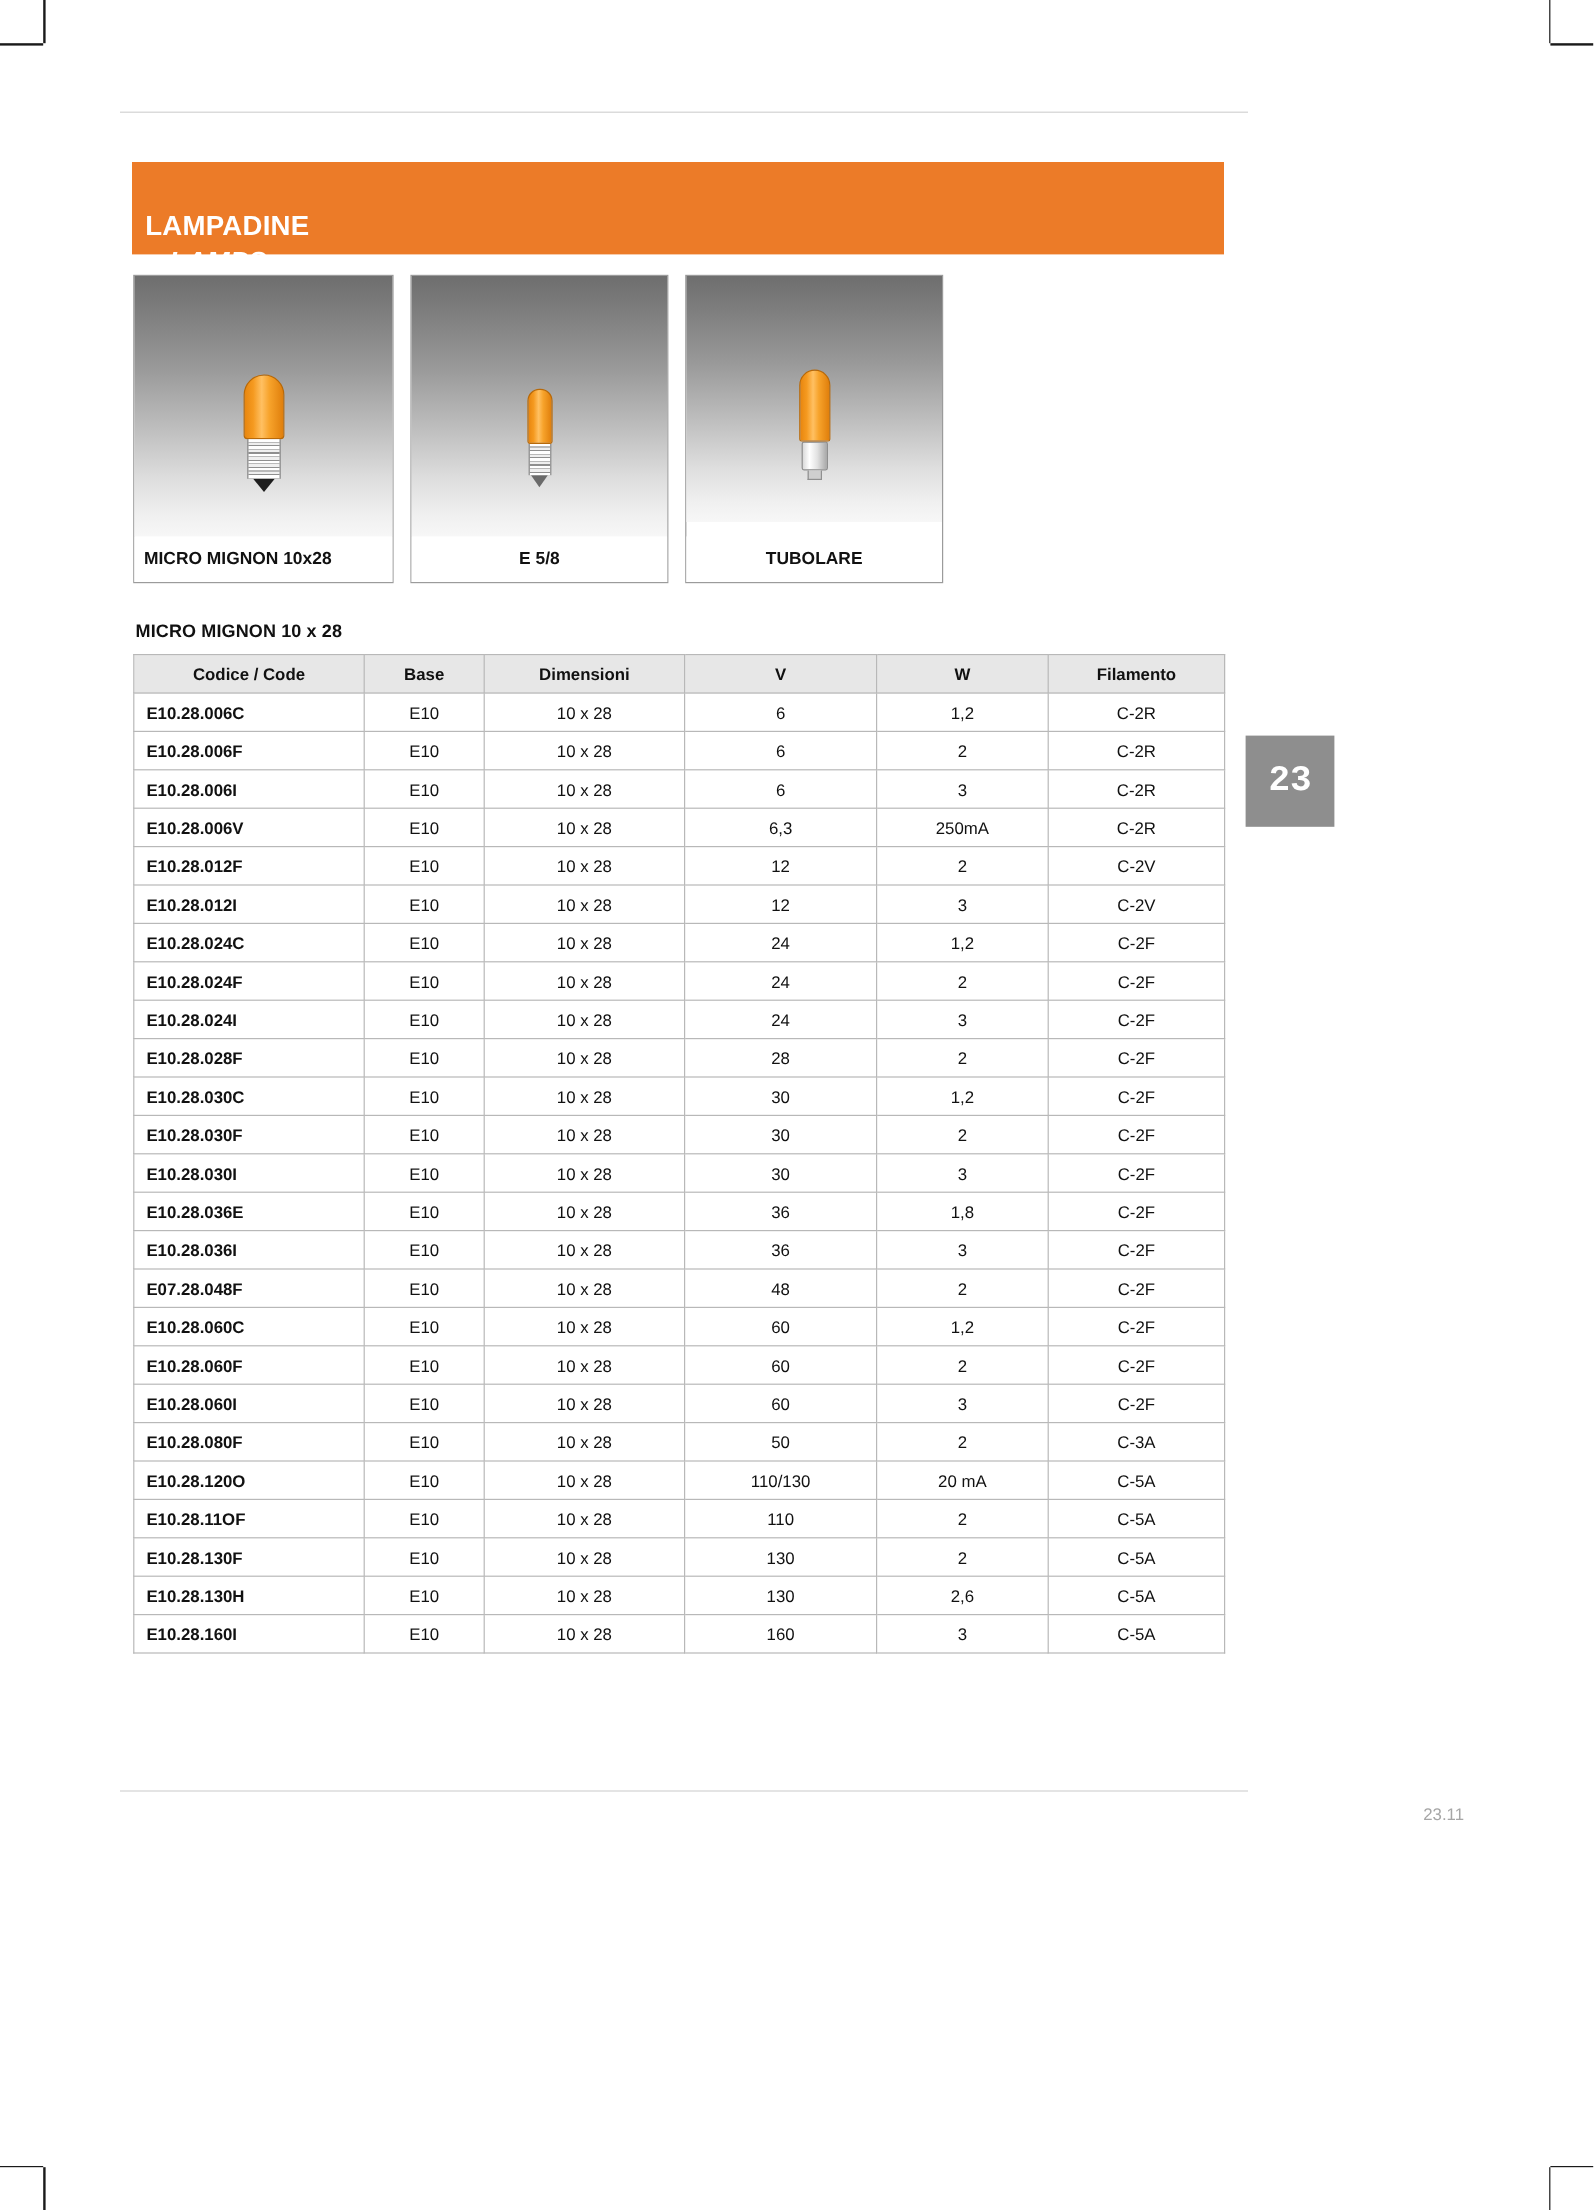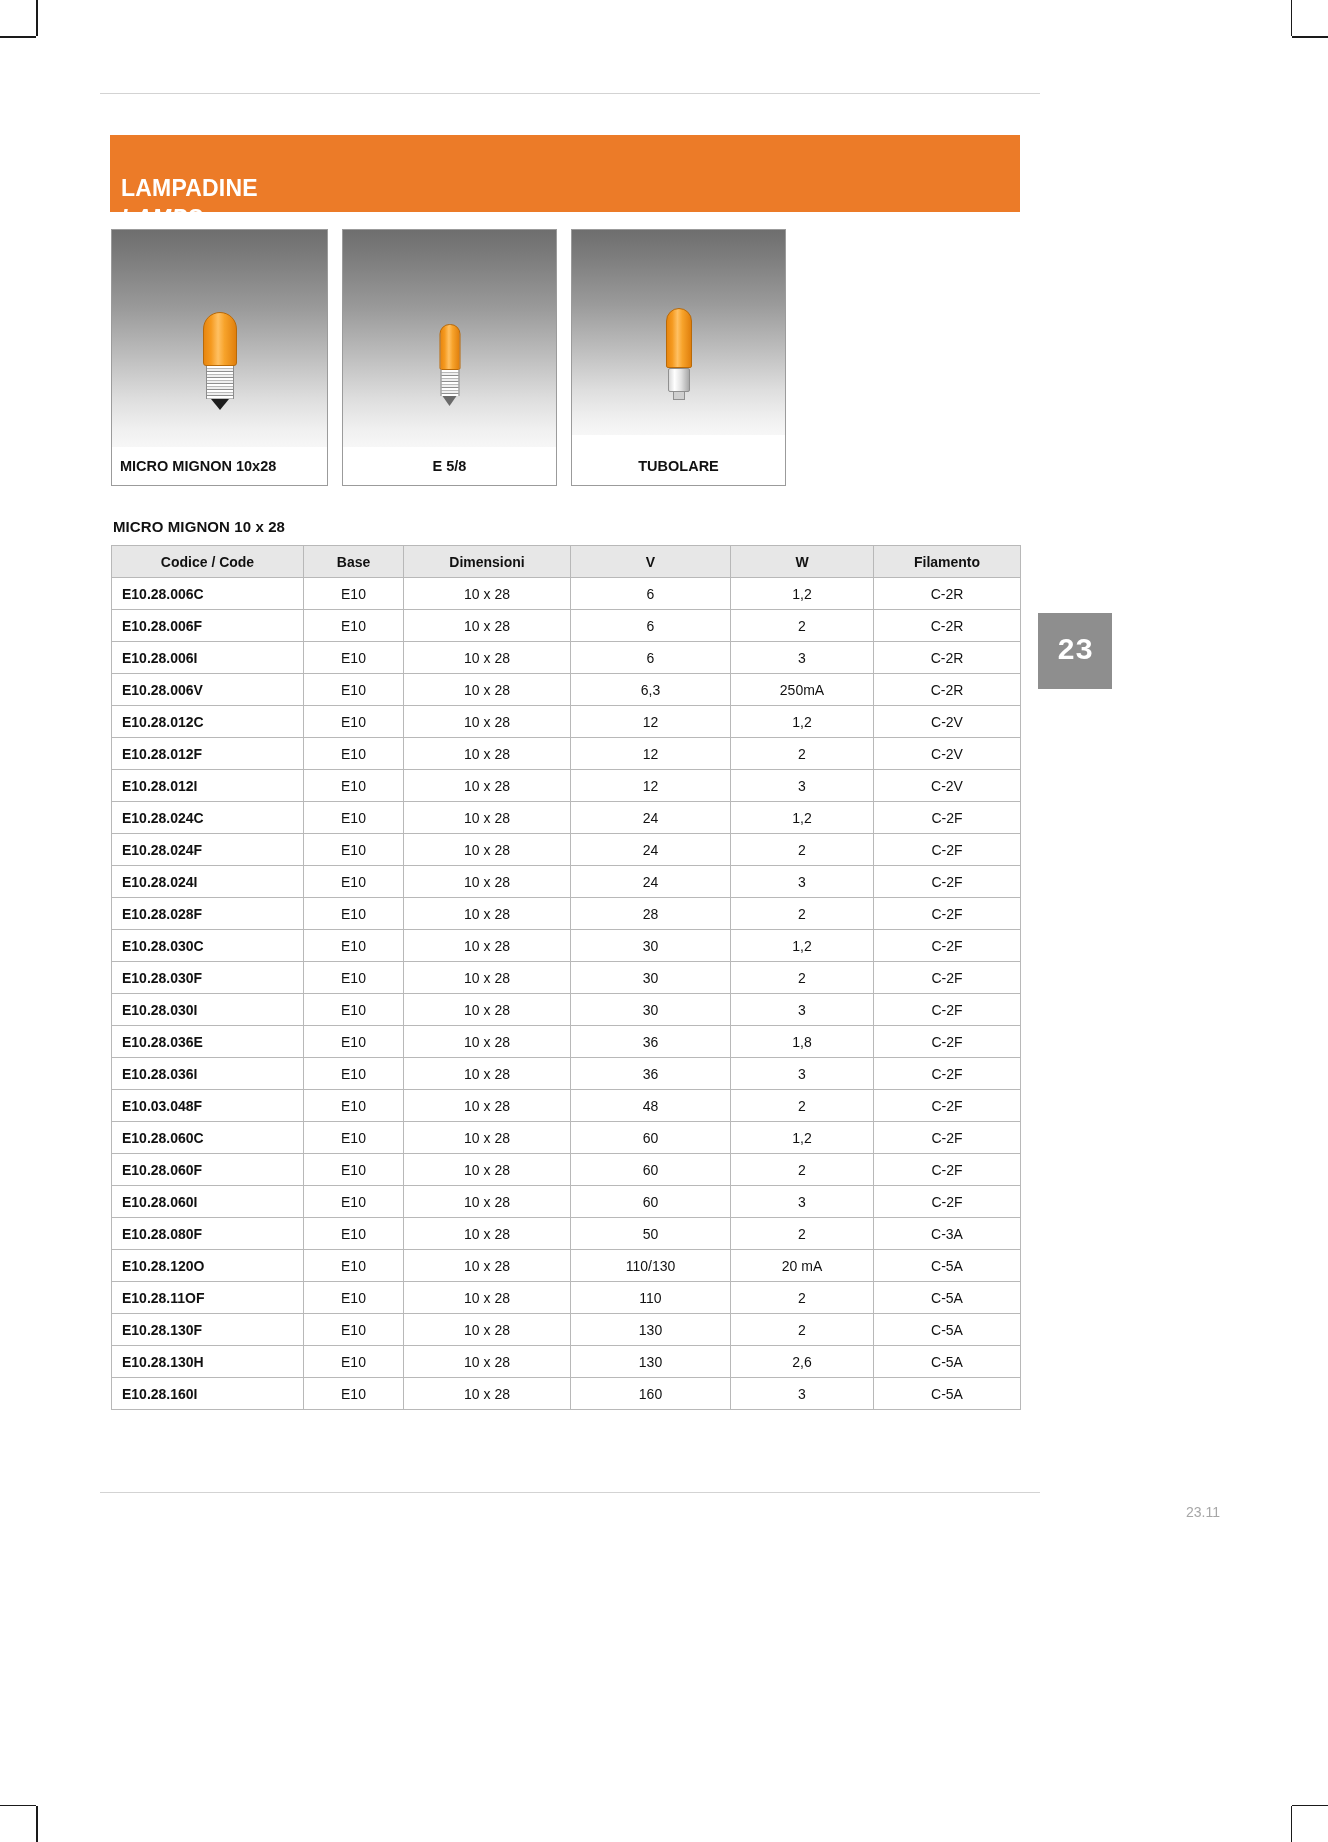--- a/index.html
+++ b/index.html
@@ -54,20 +54,21 @@
     line-height: 30px;
     margin-top: 28px;
   }
   .banner-line2 {
     color: #ffffff;
     font-size: 23px;
     font-weight: bold;
     font-style: italic;
     letter-spacing: 0.2px;
     line-height: 30px;
+    margin-left: 20px;
   }
 
   
   .tiles {
     position: absolute;
     left: 111px; top: 229px;
     width: 910px; height: 257px;
   }
   .tile {
     position: absolute;
@@ -347,28 +348,20 @@
           </tr>
           <tr>
             <td class="code">E10.28.006V</td>
             <td>E10</td>
             <td>10 x 28</td>
             <td>6,3</td>
             <td>250mA</td>
             <td>C-2R</td>
           </tr>
           <tr>
-            <td class="code">E10.28.012C</td>
-            <td>E10</td>
-            <td>10 x 28</td>
-            <td>12</td>
-            <td>1,2</td>
-            <td>C-2V</td>
-          </tr>
-          <tr>
             <td class="code">E10.28.012F</td>
             <td>E10</td>
             <td>10 x 28</td>
             <td>12</td>
             <td>2</td>
             <td>C-2V</td>
           </tr>
           <tr>
             <td class="code">E10.28.012I</td>
             <td>E10</td>
@@ -443,21 +436,21 @@
           </tr>
           <tr>
             <td class="code">E10.28.036I</td>
             <td>E10</td>
             <td>10 x 28</td>
             <td>36</td>
             <td>3</td>
             <td>C-2F</td>
           </tr>
           <tr>
-            <td class="code">E10.03.048F</td>
+            <td class="code">E07.28.048F</td>
             <td>E10</td>
             <td>10 x 28</td>
             <td>48</td>
             <td>2</td>
             <td>C-2F</td>
           </tr>
           <tr>
             <td class="code">E10.28.060C</td>
             <td>E10</td>
             <td>10 x 28</td>

